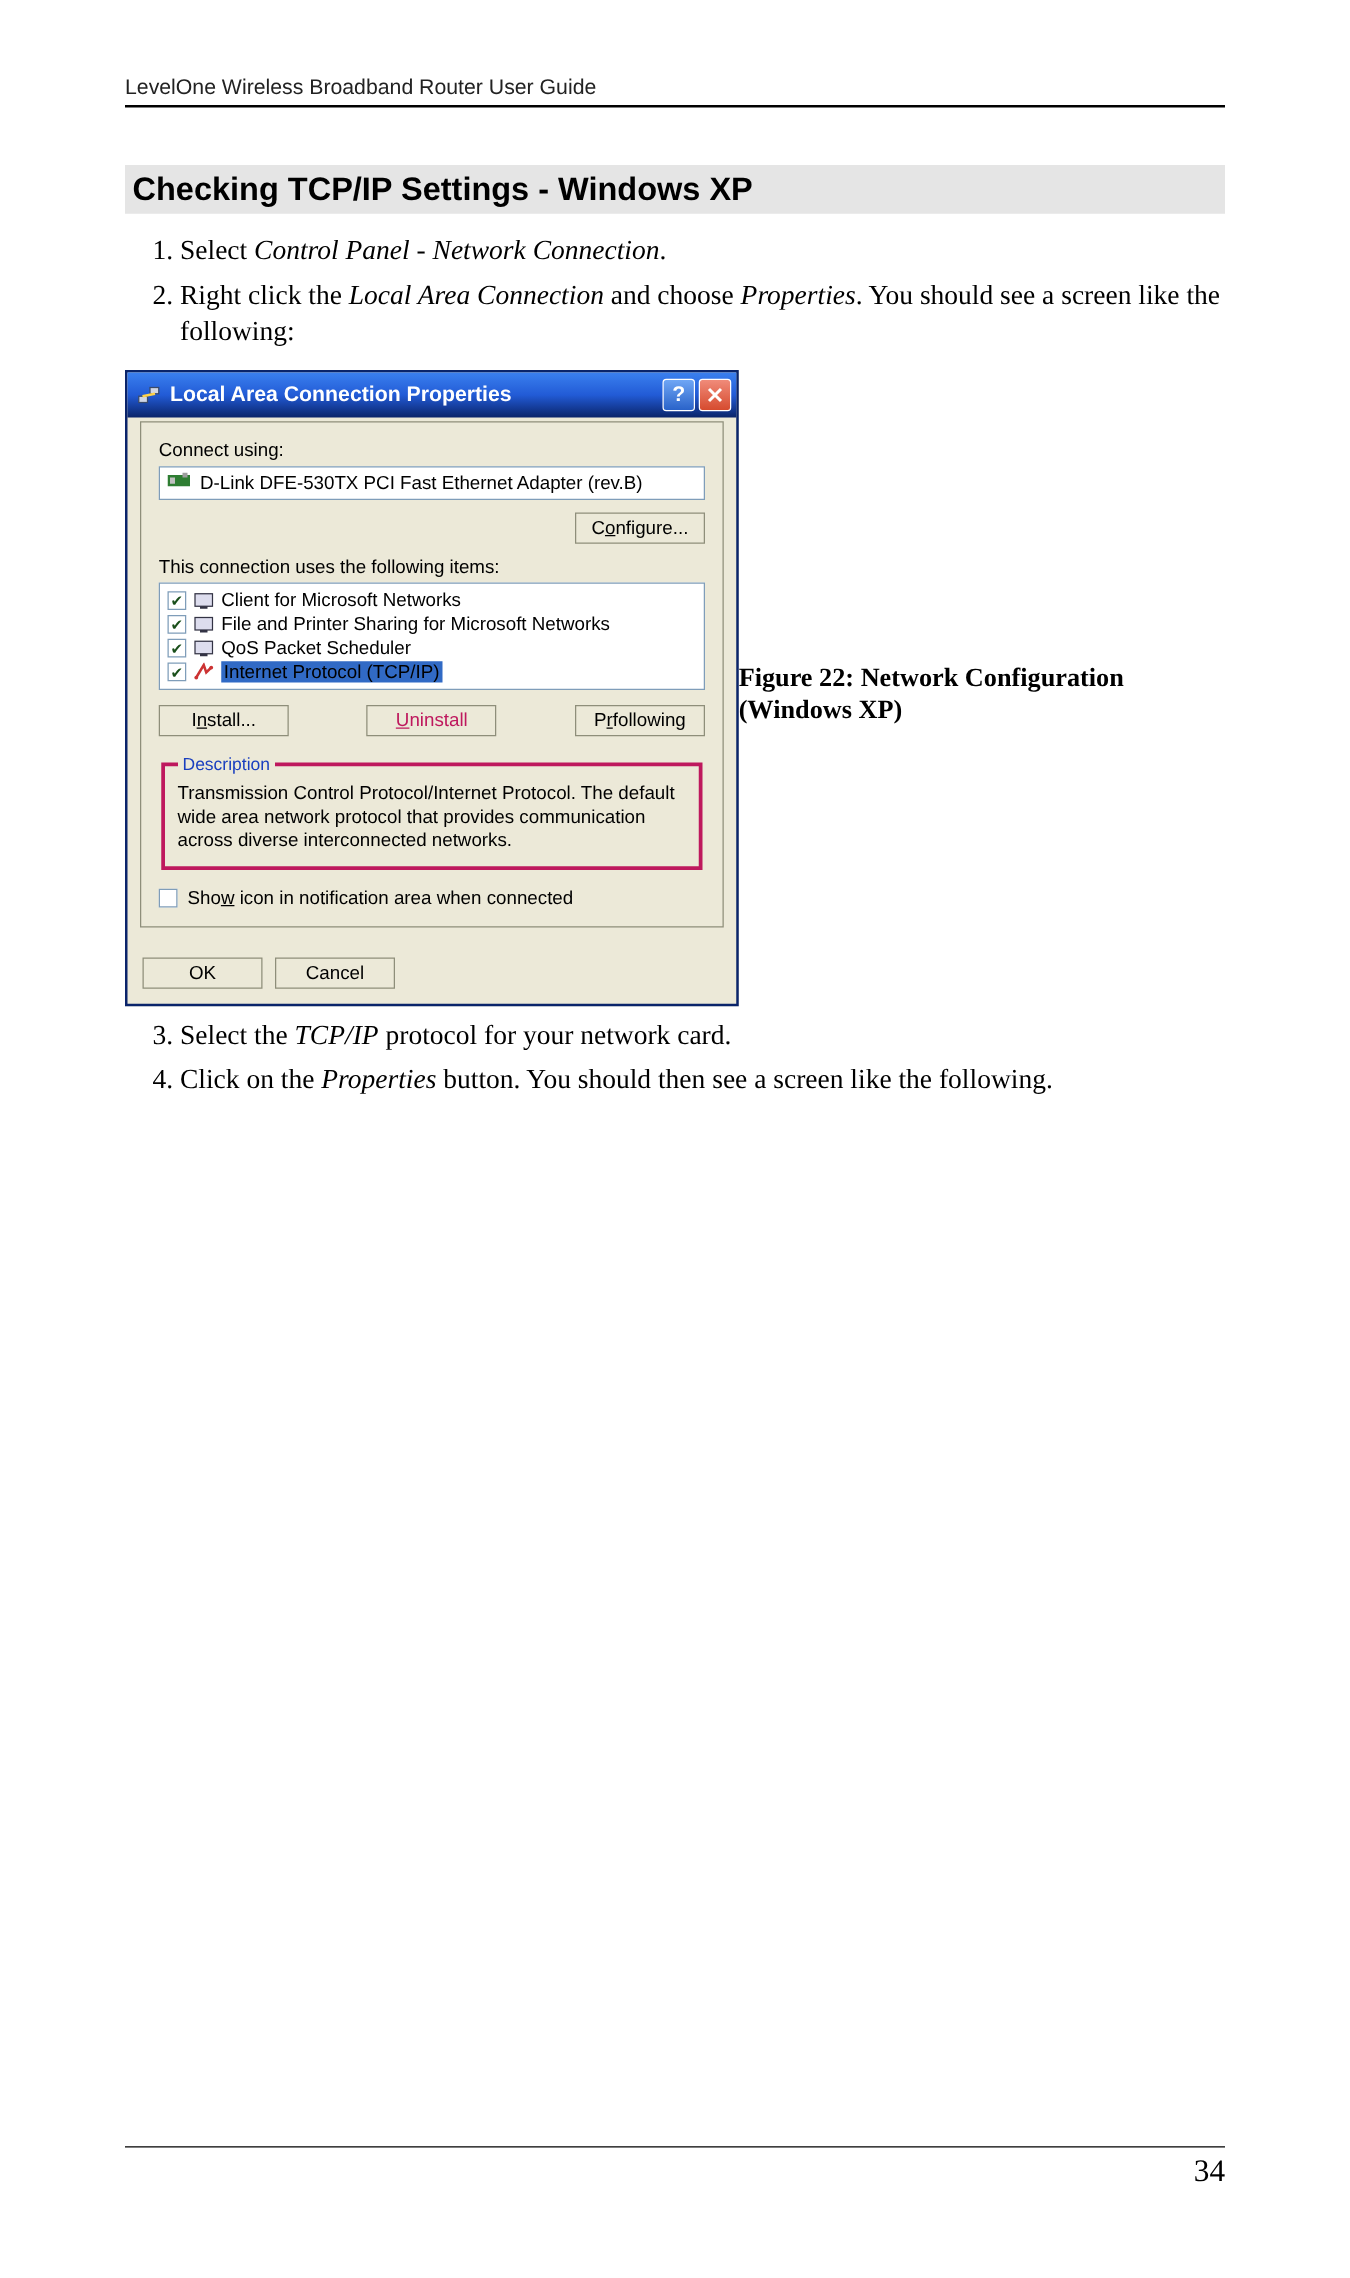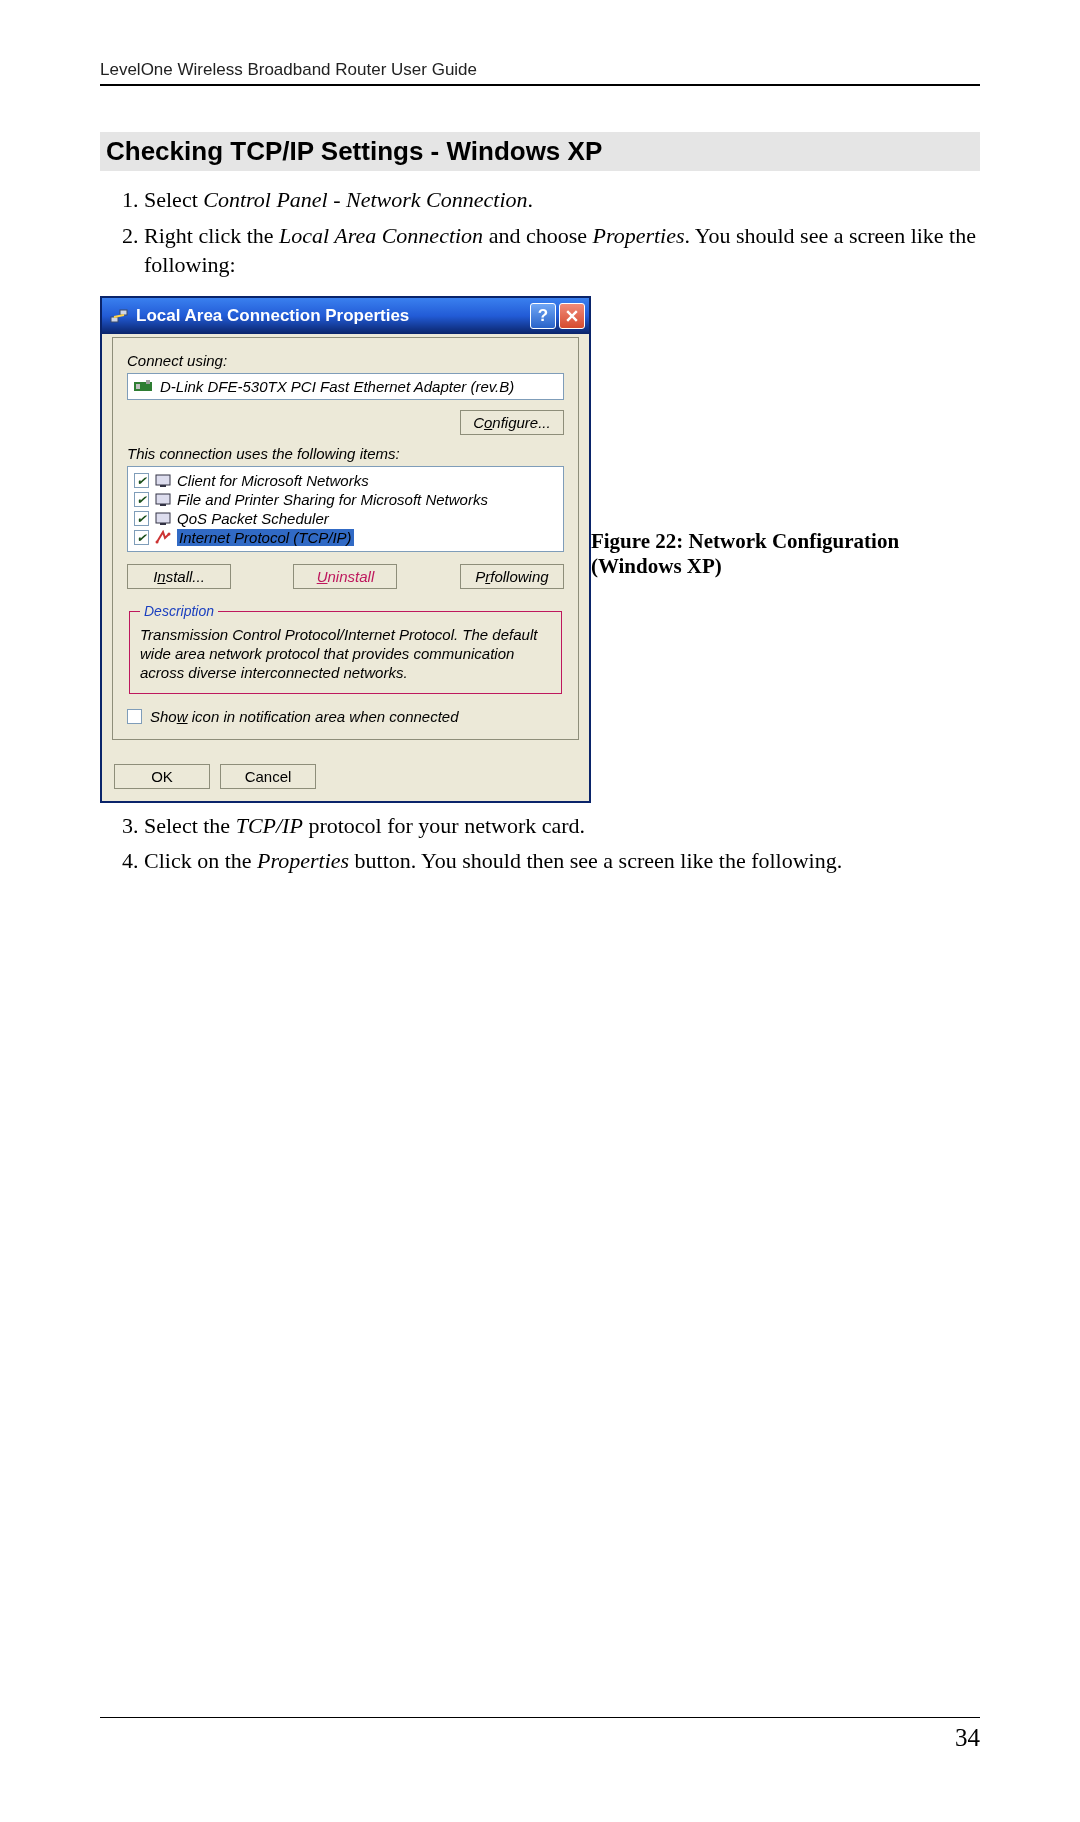--- a/index.html
+++ b/index.html
@@ -106,28 +106,27 @@
     border-bottom: 1px solid #ece9d8;
     z-index: 2;
   }
   .xp-tab:not(.active) { background:#ece9d8; border-bottom:1px solid #8e8e7a; }
   .xp-tabpanel {
     border: 1px solid #8e8e7a;
     border-top: 1px solid #8e8e7a;
     margin-top: -1px;
     padding: 14px 14px 14px 14px;
     background: #ece9d8;
-    font-style: italic;
   }
   .xp-label { display:block; margin-bottom: 4px; }
   .xp-inputbox {
     border: 1px solid #7f9db9;
     background: #fff;
     padding: 4px 6px;
-    display:flex; align-items:center;
+    display:flex; 
     min-height: 24px;
   }
   .nic-icon { width:18px; height:14px; margin-right:8px; display:inline-block; }
   .xp-row-right { display:flex; justify-content:flex-end; margin-top:10px; }
   .xp-button {
     min-width: 104px;
     padding: 3px 12px;
     border: 1px solid #8e8e7a;
     background: #ece9d8;
     font-family: Tahoma, Arial, sans-serif;
@@ -151,21 +150,21 @@
   .xp-listitem.selected .li-text {
     background: #316ac5; color:#000000; padding: 0 2px;
   }
   .xp-check {
     width:15px; height:15px; border:1px solid #7f9db9; background:#fff;
     display:inline-flex; align-items:center; justify-content:center;
     font-size:12px; color:#1a4f1a;
   }
   .li-icon { width:16px; height:16px; display:inline-block; }
   .xp-fieldset {
-    border:1px solid #be185d; margin-top:14px; padding: 6px 10px 10px 10px;
+    border:3px solid #be185d; margin-top:14px; padding: 6px 10px 10px 10px;
   }
   .xp-legend { color:#1a3fbf; font-size:14px; padding:0 4px; }
   .xp-desc { font-size:15px; line-height:1.28; }
   .xp-checkrow { display:flex; align-items:center; gap:8px; margin-top:14px; }
   .xp-bottom {
     display:flex; justify-content:flex-start; gap:10px;
     padding: 10px 12px 12px 12px;
   }
   .und { text-decoration: underline; }
 

